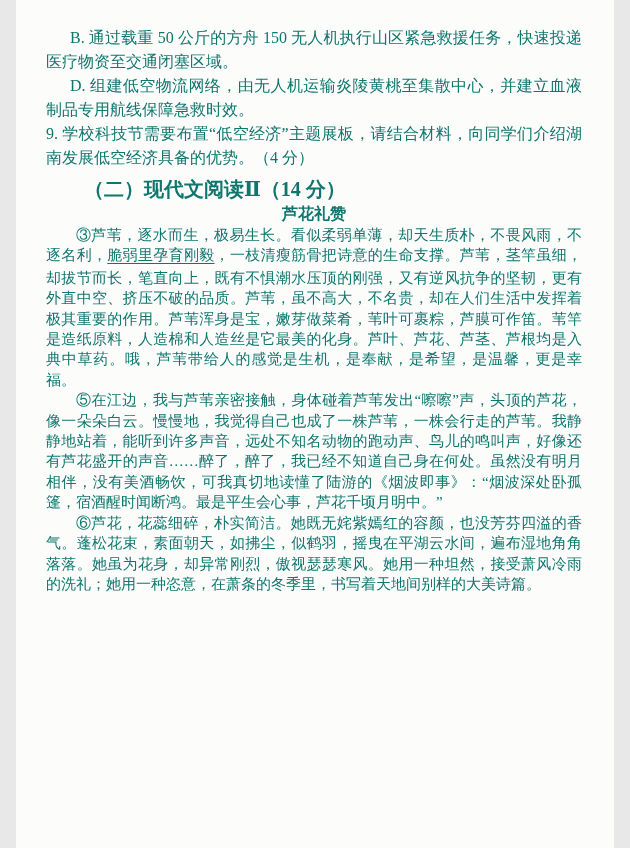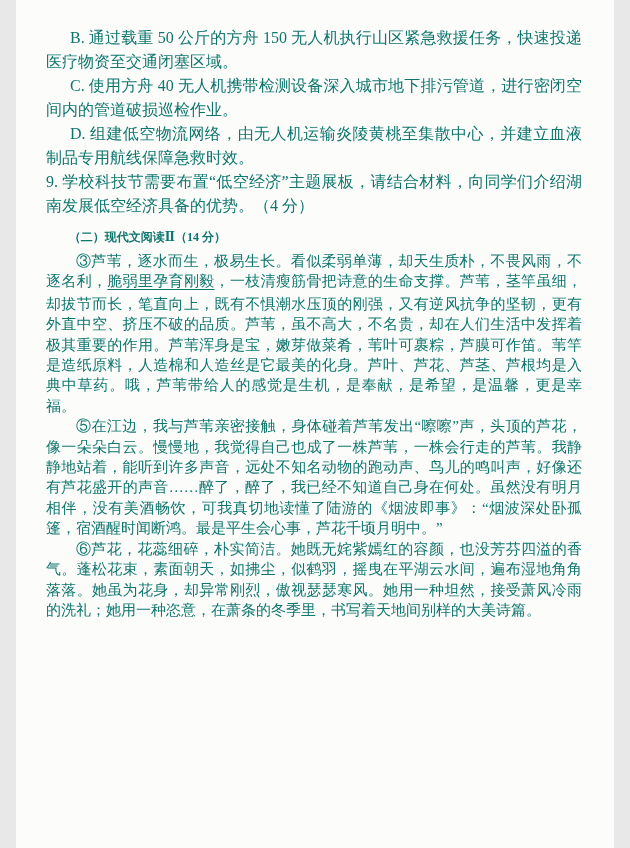--- a/index.html
+++ b/index.html
@@ -25,21 +25,21 @@
     line-height: 24px;
     text-align: justify;
   }
   .q-section p { margin: 0; }
   .option { text-indent: 1.5em; }
   .q9 { text-indent: 0; }
   .section-heading {
     font-weight: bold;
     text-indent: 1.9em;
     margin-top: 7px !important;
-    font-size: 12px;
+    font-size: 20px;
   }
   .instruction {
     font-weight: bold;
     text-indent: 1.6em;
     margin-top: 1px !important;
   }
   
   .passage {
     font-size: 15px;
     line-height: 20.4px;
@@ -75,27 +75,27 @@
     font-family: Liberation Mono, monospace;
   }
 </style>
 </head>
 <body>
 
 <div class="page">
 
   <section class="q-section">
     <p class="option">B. 通过载重 50 公斤的方舟 150 无人机执行山区紧急救援任务，快速投递医疗物资至交通闭塞区域。</p>
-    <p class="option">C. 使用方舟 40 无人机携带检测设备深入城市地下排污管道，进行密闭空间内的管道破损巡检作业。</p>
     <p class="option">D. 组建低空物流网络，由无人机运输炎陵黄桃至集散中心，并建立血液制品专用航线保障急救时效。</p>
     <p class="q9">9. 学校科技节需要布置“低空经济”主题展板，请结合材料，向同学们介绍湖南发展低空经济具备的优势。（4 分）</p>
     <p class="section-heading">（二）现代文阅读Ⅱ（14 分）</p>
   </section>
 
   <section class="passage">
+    <h3 class="passage-title">芦花礼赞</h3>
 
 
 
     <p class="para"><span>③芦苇，逐水而生，极易生长。看似柔弱单薄，却天生质朴，不畏风雨，不逐名利，</span><span class="ul">脆弱里孕育刚毅</span><span>，一枝清瘦筋骨把诗意的生命支撑。芦苇，茎竿虽细，却拔节而长，笔直向上，既有不惧潮水压顶的刚强，又有逆风抗争的坚韧，更有外直中空、挤压不破的品质。芦苇，虽不高大，不名贵，却在人们生活中发挥着极其重要的作用。芦苇浑身是宝，嫩芽做菜肴，苇叶可裹粽，芦膜可作笛。苇竿是造纸原料，人造棉和人造丝是它最美的化身。芦叶、芦花、芦茎、芦根均是入典中草药。哦，芦苇带给人的感觉是生机，是奉献，是希望，是温馨，更是幸福。</span></p>
 
 
     <p class="para">⑤在江边，我与芦苇亲密接触，身体碰着芦苇发出“嚓嚓”声，头顶的芦花，像一朵朵白云。慢慢地，我觉得自己也成了一株芦苇，一株会行走的芦苇。我静静地站着，能听到许多声音，远处不知名动物的跑动声、鸟儿的鸣叫声，好像还有芦花盛开的声音……醉了，醉了，我已经不知道自己身在何处。虽然没有明月相伴，没有美酒畅饮，可我真切地读懂了陆游的《烟波即事》：“烟波深处卧孤篷，宿酒醒时闻断鸿。最是平生会心事，芦花千顷月明中。”</p>
 
     <p class="para">⑥芦花，花蕊细碎，朴实简洁。她既无姹紫嫣红的容颜，也没芳芬四溢的香气。蓬松花束，素面朝天，如拂尘，似鹤羽，摇曳在平湖云水间，遍布湿地角角落落。她虽为花身，却异常刚烈，傲视瑟瑟寒风。她用一种坦然，接受萧风冷雨的洗礼；她用一种恣意，在萧条的冬季里，书写着天地间别样的大美诗篇。</p>
   </section>

